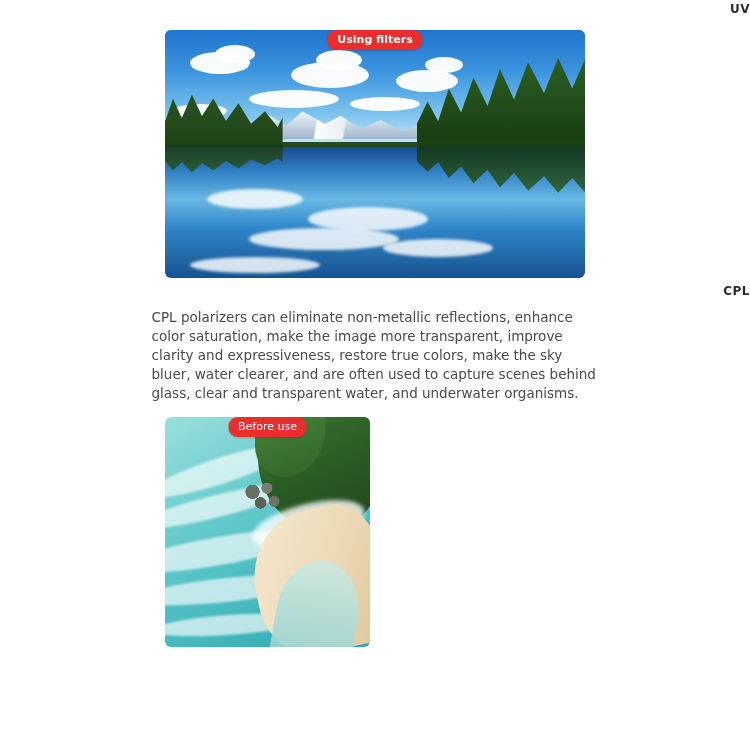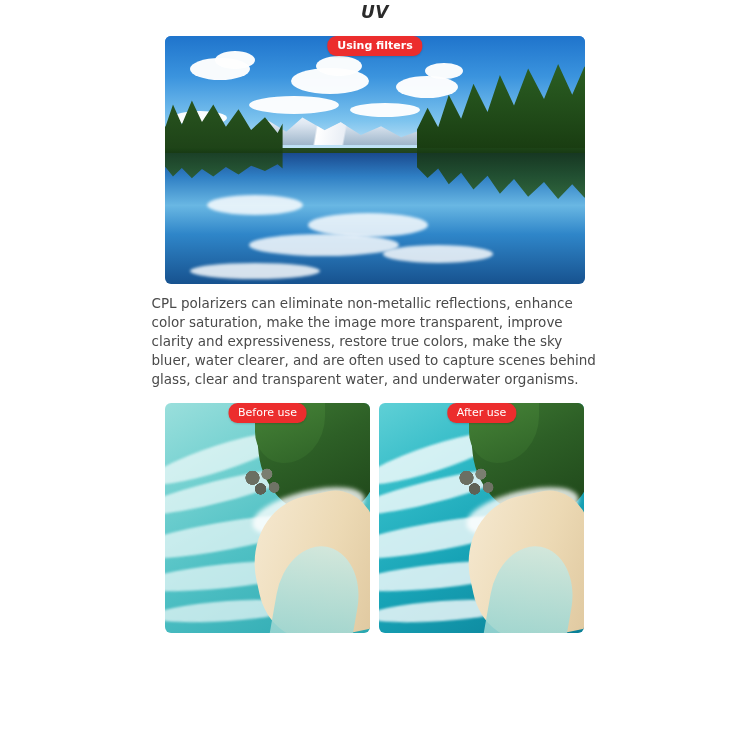--- a/index.html
+++ b/index.html
@@ -14,26 +14,25 @@
     color: #3b3b3b;
     overflow: hidden;
   }
   .page {
     position: relative;
     width: 750px;
     height: 750px;
   }
 
   .section-title {
-    text-align: center;
-    font-size: 17px;
+    text-align: right;
+    font-size: 12px;
     font-weight: bold;
     color: #2b2b2b;
     letter-spacing: 0.5px;
-    font-style: italic;
   }
   #uv-title { margin-top: 2px; }
   #cpl-title { margin-top: 6px; }
 
   .body-text {
     width: 447px;
     margin: 10px auto 0 auto;
     font-size: 13.5px;
     line-height: 19px;
     color: #4a4a4a;
@@ -262,20 +261,21 @@
         <div class="refl-forest-right"></div>
         <div class="refl-cloud" style="left:10%; top:32%; width:96px; height:20px;"></div>
         <div class="refl-cloud" style="left:34%; top:46%; width:120px; height:24px;"></div>
         <div class="refl-cloud" style="left:20%; top:62%; width:150px; height:22px;"></div>
         <div class="refl-cloud" style="left:52%; top:70%; width:110px; height:18px;"></div>
         <div class="refl-cloud" style="left:6%;  top:84%; width:130px; height:16px;"></div>
       </div>
     </div>
   </div>
 
+  <h2 class="section-title" id="cpl-title">CPL</h2>
 
   <p class="body-text">CPL polarizers can eliminate non-metallic reflections, enhance color saturation, make the image more transparent, improve clarity and expressiveness, restore true colors, make the sky bluer, water clearer, and are often used to capture scenes behind glass, clear and transparent water, and underwater organisms.</p>
 
   <div class="cpl-row">
 
     <div class="cpl-photo-wrap">
       <span class="badge">Before use</span>
       <div class="cpl-photo beach beach-before">
         <div class="sea"></div>
         <div class="wave" style="left:-10%; top:18%; width:150px; height:26px; transform:rotate(-18deg);"></div>
@@ -285,33 +285,16 @@
         <div class="wave" style="left:-6%;  top:86%; width:150px; height:20px; transform:rotate(-4deg);"></div>
         <div class="cliff"></div>
         <div class="cliff2"></div>
         <div class="foam-edge"></div>
         <div class="sand"></div>
         <div class="rocks"></div>
         <div class="shore-stream"></div>
       </div>
     </div>
 
-    <div class="cpl-photo-wrap">
-      <span class="badge">After use</span>
-      <div class="cpl-photo beach beach-after">
-        <div class="sea"></div>
-        <div class="wave" style="left:-10%; top:18%; width:150px; height:26px; transform:rotate(-18deg);"></div>
-        <div class="wave" style="left:-16%; top:34%; width:170px; height:22px; transform:rotate(-14deg);"></div>
-        <div class="wave" style="left:-20%; top:52%; width:190px; height:28px; transform:rotate(-10deg);"></div>
-        <div class="wave" style="left:-14%; top:70%; width:180px; height:24px; transform:rotate(-6deg);"></div>
-        <div class="wave" style="left:-6%;  top:86%; width:150px; height:20px; transform:rotate(-4deg);"></div>
-        <div class="cliff"></div>
-        <div class="cliff2"></div>
-        <div class="foam-edge"></div>
-        <div class="sand"></div>
-        <div class="rocks"></div>
-        <div class="shore-stream"></div>
-      </div>
-    </div>
 
   </div>
 
 </div>
 
 </body></html>

